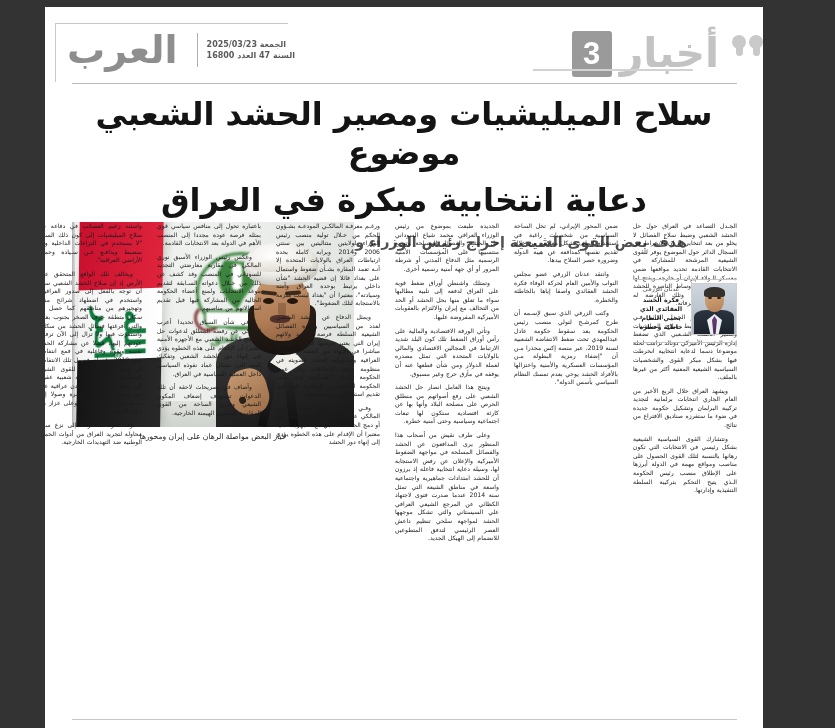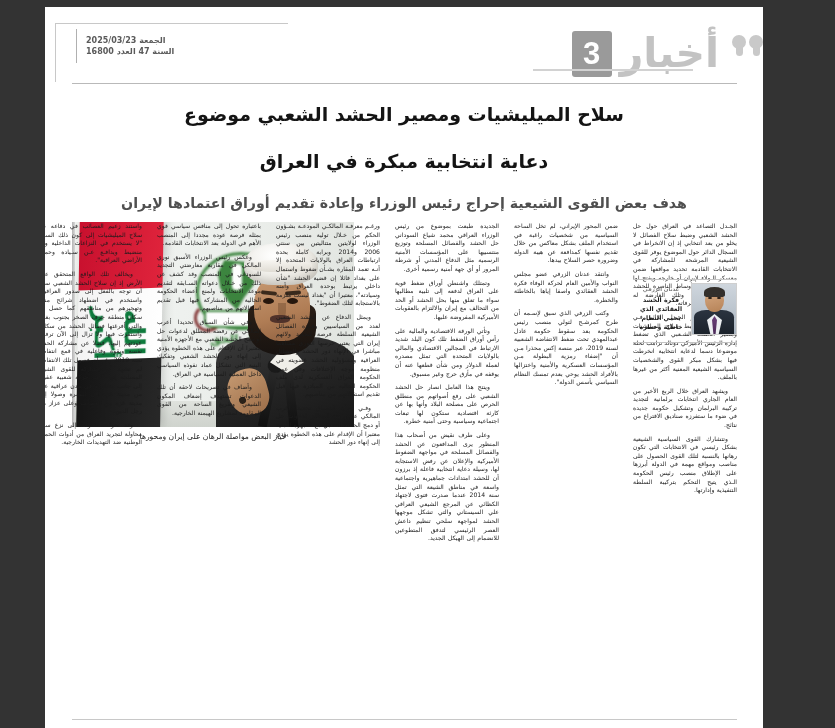--- a/index.html
+++ b/index.html
@@ -163,21 +163,21 @@
   
   .headline-zone {
     position: absolute;
     left: 0;
     top: 80px;
     width: 718px;
   }
 
   .headline {
     text-align: center;
-    font-size: 19px;
+    font-size: 32px;
     font-weight: bold;
     color: #141414;
     line-height: 39px;
     padding: 8px 40px 0 40px;
     letter-spacing: -0.3px;
   }
 
   .subheadline {
     text-align: center;
     font-size: 14.2px;
@@ -604,20 +604,21 @@
       <div class="section-underline"></div>
 
       <div class="brand-box-line"></div>
 
       <div class="brand-block">
         <div class="brand-dates">
           <div>الجمعة 2025/03/23</div>
           <div>السنة 47 العدد 16800</div>
         </div>
         <div class="brand-divider"></div>
+        <div class="brand-logo">العرب</div>
       </div>
 
       <div class="masthead-rule"></div>
     </div>
 
     <div class="headline-zone">
       <div class="headline">سلاح الميليشيات ومصير الحشد الشعبي موضوع</div>
       <div class="headline">دعاية انتخابية مبكرة في العراق</div>
       <div class="subheadline">هدف بعض القوى الشيعية إحراج رئيس الوزراء وإعادة تقديم أوراق اعتمادها لإيران</div>
     </div>

